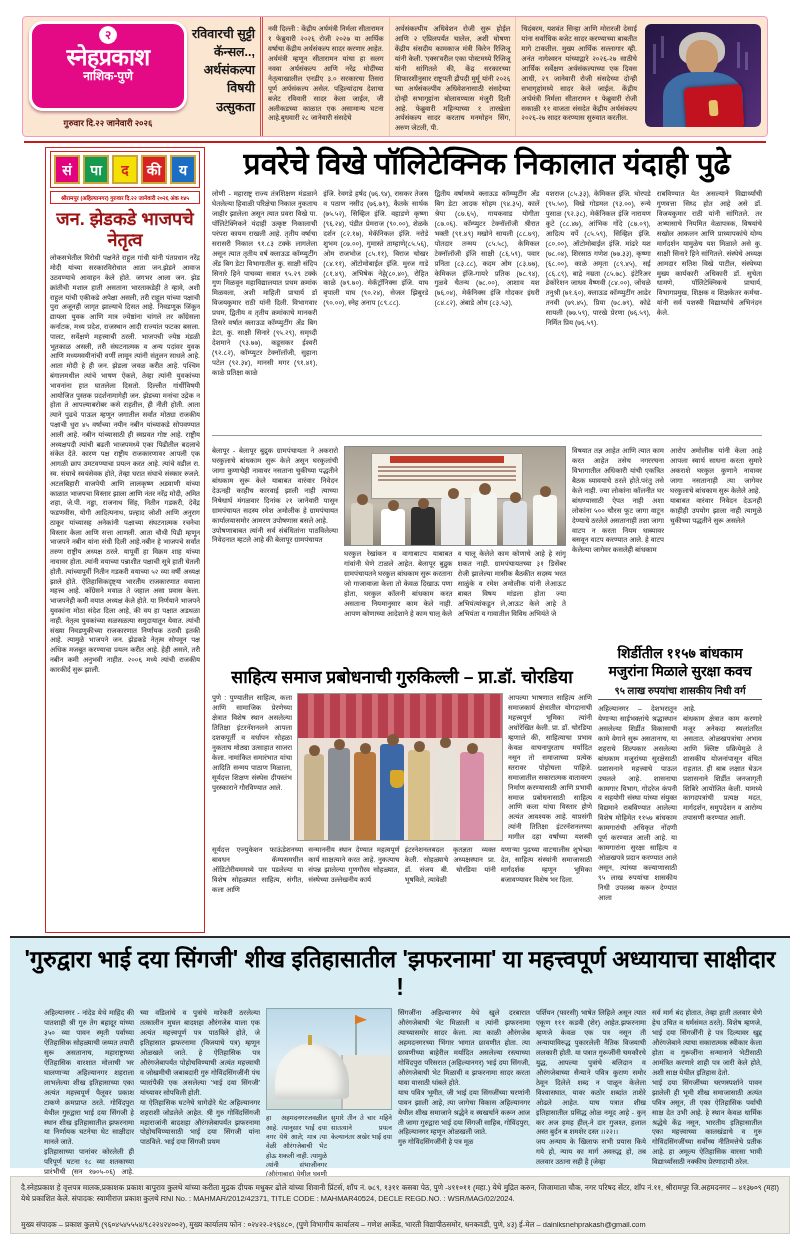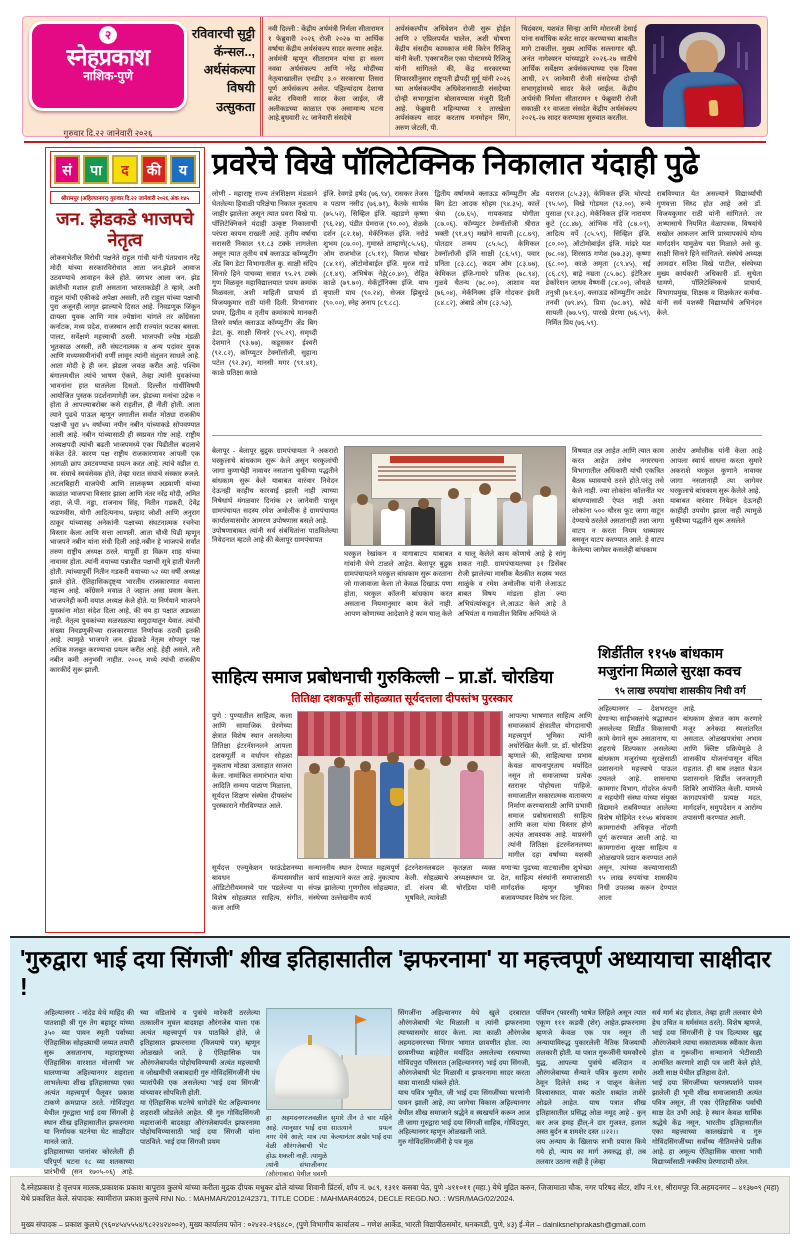--- a/index.html
+++ b/index.html
@@ -10,21 +10,21 @@
   .abs{position:absolute;}
   .jtxt{font-size:7px;line-height:1.42;text-align:justify;color:#1c1c1c;overflow:hidden;white-space:pre-line;}
 
   
   #header{left:22px;top:16px;width:746px;height:121px;background:#fbe6d2;border:1px solid #ef9cc0;border-radius:4px;display:flex;box-sizing:border-box;}
   #mast-wrap{width:158px;flex:0 0 auto;padding:4px 2px 0 6px;text-align:center;}
   #mast-box{position:relative;background:#e40984;border:3px solid #ffffff;border-radius:14px;height:84px;box-shadow:0 2px 3px rgba(120,20,70,.45);color:#fff;}
   #edition-badge{position:absolute;top:2px;left:50%;transform:translateX(-50%);width:18px;height:18px;background:#ffffff;border-radius:50%;color:#e40984;font-weight:bold;font-size:12px;line-height:18px;}
   #mast-title{margin-top:21px;font-size:23px;font-weight:bold;line-height:1.05;letter-spacing:-0.5px;}
   #mast-sub{font-size:12px;font-weight:bold;line-height:1.2;}
-  #mast-date{margin-top:16px;font-size:8.5px;font-weight:normal;color:#5a1010;}
+  #mast-date{margin-top:6px;font-size:8.5px;font-weight:bold;color:#5a1010;}
   #teaser{flex:0 0 64px;padding:8px 5px 0 2px;font-size:12.5px;font-weight:bold;text-align:right;line-height:1.45;color:#161616;border-right:3px double #d24a4a;}
   .brief-col{flex:1 1 0;padding:7px 5px 2px 5px;}
   .brief-col + .brief-col{border-left:1px solid #eec3a8;}
   #photo-budget{flex:0 0 116px;height:103px;margin:7px 6px 0 3px;border-radius:6px;position:relative;overflow:hidden;background:linear-gradient(135deg,#241741 0%,#3c2260 55%,#57307c 100%);}
   .chartline{position:absolute;background:rgba(200,190,255,.28);}
   #b-hair{position:absolute;left:34px;top:8px;width:46px;height:34px;background:#c9c4bd;border-radius:50% 50% 40% 40%;}
   #b-face{position:absolute;left:41px;top:16px;width:32px;height:36px;background:#c99b72;border-radius:46%;}
   #b-saree{position:absolute;left:18px;top:48px;width:80px;height:60px;background:#3f6ea6;border-radius:40% 40% 0 0;}
   #b-folder{position:absolute;left:40px;top:62px;width:58px;height:44px;background:#c3121f;border-radius:5px;transform:rotate(-4deg);box-shadow:0 0 4px rgba(0,0,0,.5);}
   #b-emblem{position:absolute;left:24px;top:14px;width:9px;height:16px;background:#e8c26a;border-radius:3px;}
@@ -34,21 +34,21 @@
   
   #editorial{left:45px;top:147px;width:160px;height:786px;border:1.5px solid #d42222;box-sizing:border-box;padding:3px 4px;background:#fff;}
   #ed-letters{display:flex;justify-content:space-between;border:1px solid #d42222;padding:3px;background:#fffdf4;}
   .ed-letter{width:26px;height:29px;display:flex;align-items:center;justify-content:center;font-size:14px;font-weight:bold;border:2px solid #c9a53b;box-sizing:border-box;}
   #ed-dateline{border:1px solid #d42222;margin-top:3px;padding:1.5px 1px;font-size:5.6px;font-weight:bold;color:#c00000;text-align:center;}
   #ed-headline{margin:5px 0 3px 0;font-size:18px;font-weight:bold;color:#9b1212;text-align:center;line-height:1.15;}
   #ed-body{height:688px;font-size:6.9px;}
 
   
   #lead{left:212px;top:146px;width:550px;}
-  .big-head{font-weight:bold;color:#000;font-family:"Liberation Sans",sans-serif;}
+  .big-head{font-weight:bold;color:#000;text-align:center;font-family:"Liberation Sans",sans-serif;}
   #lead-head{font-size:30px;line-height:1.2;}
   #lead-cols{display:flex;gap:6px;margin-top:7px;height:236px;}
   #lead-cols .jtxt{flex:1 1 0;}
   .hdiv{height:1px;background:#999;}
 
   
   #gharkul{left:212px;top:441px;width:550px;}
   #gharkul-head{font-size:18px;line-height:1.2;}
   #gharkul-row{display:flex;gap:6px;margin-top:5px;height:172px;}
   #gharkul-c1{flex:0 0 126px;}
@@ -197,21 +197,20 @@
       </div>
     </div>
     <div id="gharkul-c4" class="jtxt">विषयात तज्ञ आहेत आणि त्यात काम करत आहेत तसेच नगररचना विभागातील अधिकारी यांची एकत्रित बैठक घ्यावयाचे ठरले होते.परंतु तसे केले नाही. ज्या लोकांना कॉलनीत घर बांधण्यासाठी ऐपत नाही अशा लोकांना ५०० चौरस फूट जागा वाटून देण्याचे ठरलेले असतानाही तशा जागा वाटप न करता नियम धाब्यावर बसवून वाटप करण्यात आले. हे वाटप केलेल्या जागेवर कसलेही बांधकाम</div>
     <div id="gharkul-c5" class="jtxt">आरोप अमोलीक यांनी केला आहे आपला स्वार्थ साधना करता सुमारे अकराशे घरकुल कुणाने नावावर जागा नसतानाही त्या जागेवर घरकुलाचे बांधकाम सुरू केलेले आहे.
 याबाबत वारंवार निवेदन देऊनही काहीही उपयोग झाला नाही त्यामुळे चुकीच्या पद्धतीने सुरू असलेले</div>
   </div>
 </div>
 
 <div id="sahitya" class="abs">
   <div id="sahitya-head" class="big-head">साहित्य समाज प्रबोधनाची गुरुकिल्ली – प्रा.डॉ. चोरडिया</div>
-  <div id="sahitya-sub">तितिक्षा दशकपूर्ती सोहळ्यात सूर्यदत्तला दीपस्तंभ पुरस्कार</div>
   <div id="sahitya-row">
     <div id="sahitya-cl" class="jtxt">पुणे : पुण्यातील साहित्य, कला आणि सामाजिक प्रेरणेच्या क्षेत्रात विशेष स्थान असलेल्या तितिक्षा इंटरनॅशनलने आपला दशकपूर्ती व वर्धापन सोहळा नुकताच मोठ्या उत्साहात साजरा केला. नामांकित समारंभात यांचा आदिति सन्मय पाठाण मिळाला, सूर्यदत्त शिक्षण संस्थेस दीपस्तंभ पुरस्काराने गौरविण्यात आले.</div>
     <div id="photo-award">
       <div id="curtain"></div>
       <div class="person" style="left:6px;width:20px;height:86px;background:#c8b590;"></div>
       <div class="phead" style="left:11px;bottom:84px;width:11px;height:11px;"></div>
       <div class="person" style="left:30px;width:22px;height:92px;background:#8a8f96;"></div>
       <div class="phead" style="left:36px;bottom:90px;width:11px;height:11px;"></div>
       <div class="person" style="left:56px;width:22px;height:88px;background:#b8773d;"></div>
       <div class="phead" style="left:62px;bottom:86px;width:11px;height:11px;"></div>

